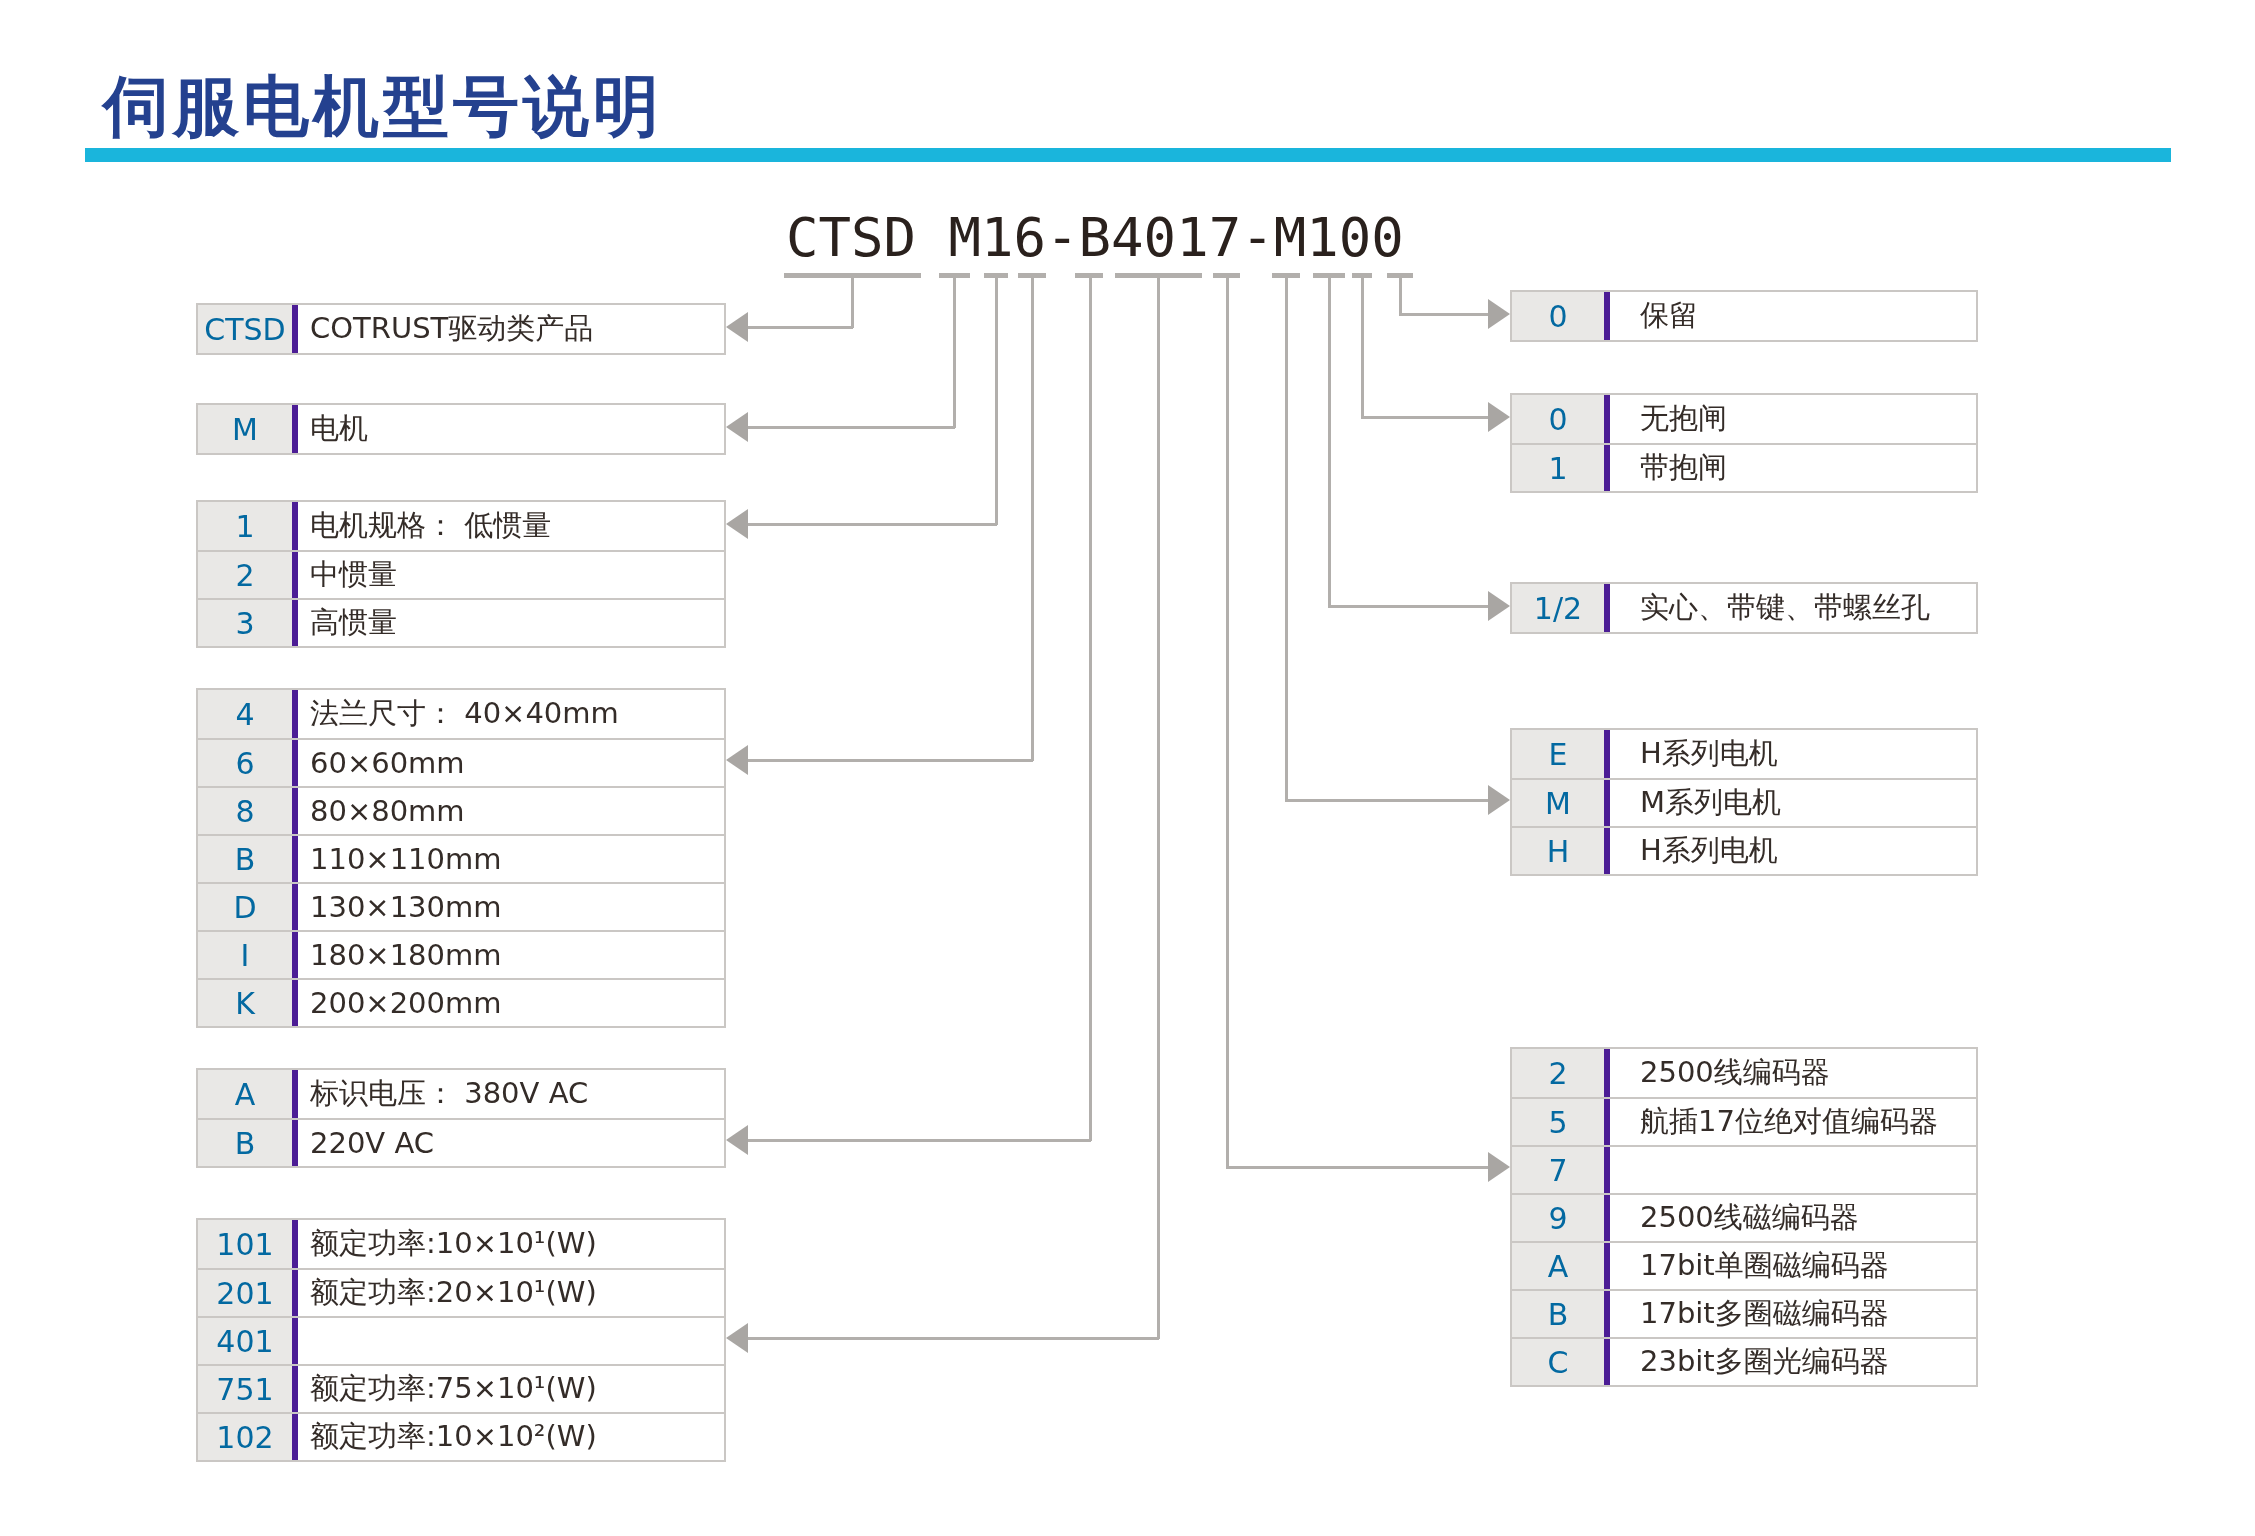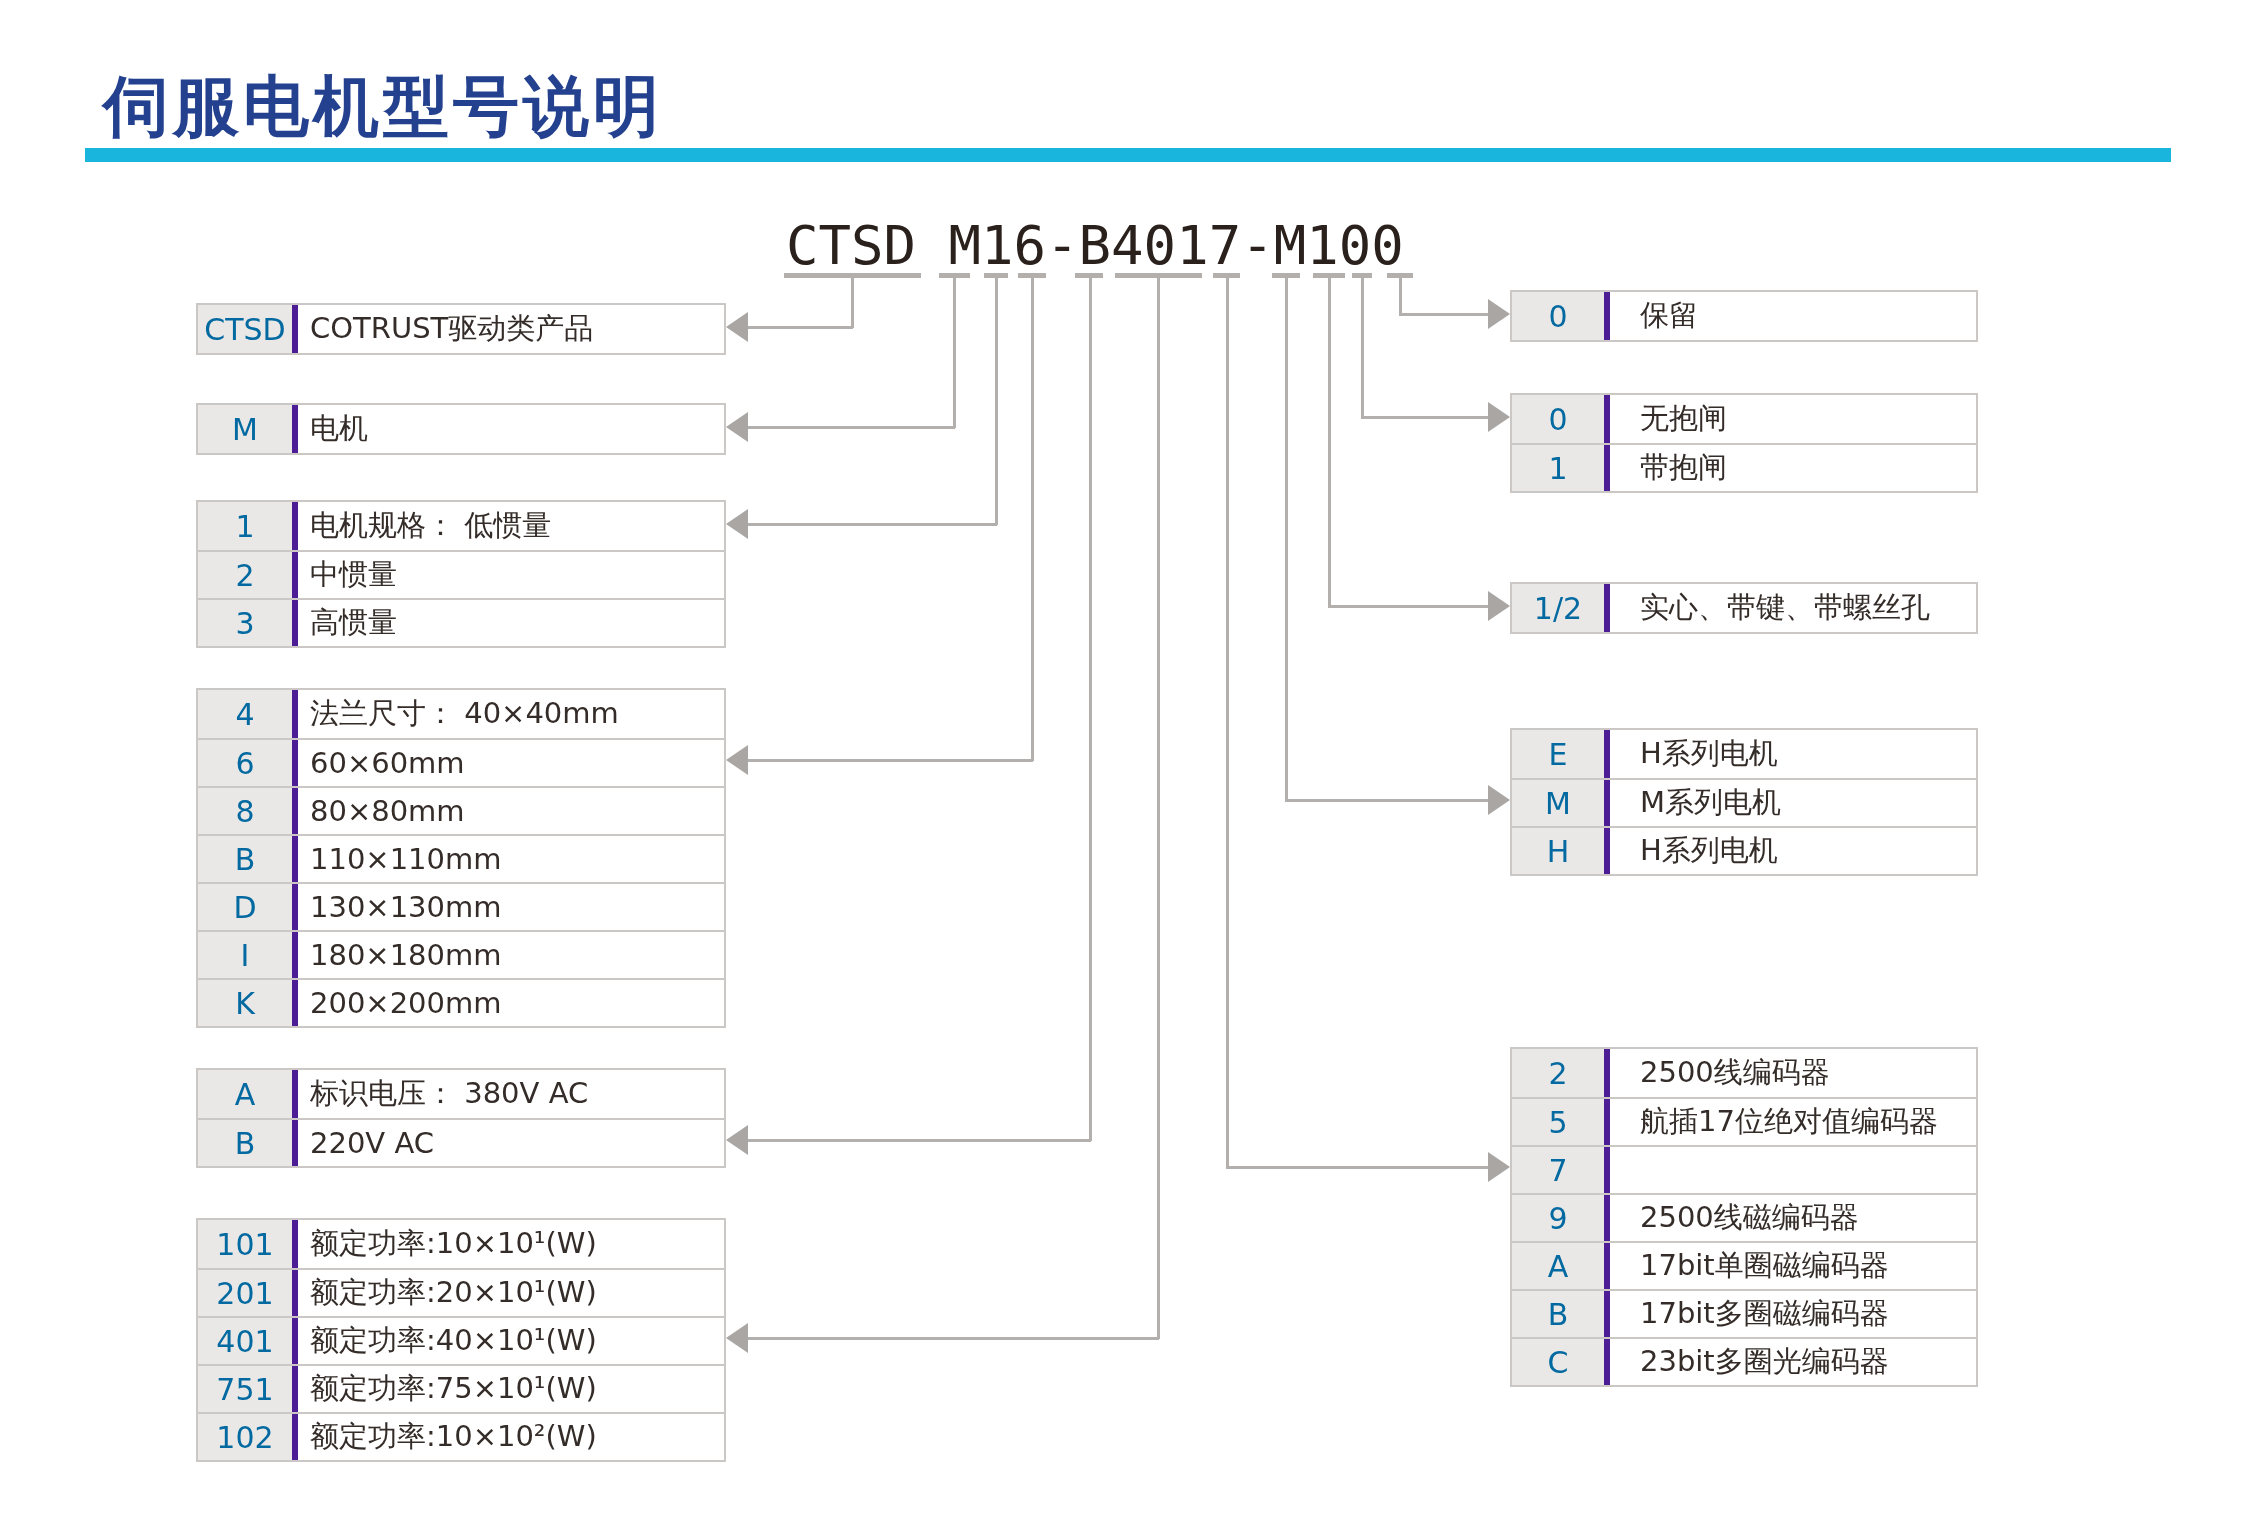--- a/index.html
+++ b/index.html
@@ -12,21 +12,21 @@
     font-size:66px;font-weight:bold;letter-spacing:4px;color:#24418f;
     font-family:"DejaVu Sans",sans-serif;
   }
   #accent-bar{
     position:absolute;left:85px;top:148px;width:2086px;height:14px;
     background:#1ab5dc;
   }
   #model-code{
     position:absolute;left:786px;top:211px;
     font-family:"DejaVu Sans Mono",monospace;font-size:54px;line-height:54px;
-    color:#2a211d;white-space:pre;letter-spacing:0;margin-top:8px;
+    color:#2a211d;white-space:pre;letter-spacing:0;
   }
   .underline-seg{position:absolute;height:5px;background:#b2afac;top:273px;}
   .stem{position:absolute;width:3px;background:#b2afac;top:276px;}
   .hline{position:absolute;height:3px;background:#b2afac;}
   .arrow-left{
     position:absolute;width:0;height:0;
     border-top:15px solid transparent;border-bottom:15px solid transparent;
     border-right:22px solid #a9a6a3;
   }
   .arrow-right{
@@ -179,21 +179,20 @@
       <div class="spec-row">
         <div class="key-cell">101</div>
         <div class="val-cell">额定功率:10×10¹(W)</div>
       </div>
       <div class="spec-row">
         <div class="key-cell">201</div>
         <div class="val-cell">额定功率:20×10¹(W)</div>
       </div>
       <div class="spec-row">
         <div class="key-cell">401</div>
-        <div class="val-cell">额定功率:40×10¹(W)</div>
       </div>
       <div class="spec-row">
         <div class="key-cell">751</div>
         <div class="val-cell">额定功率:75×10¹(W)</div>
       </div>
       <div class="spec-row">
         <div class="key-cell">102</div>
         <div class="val-cell">额定功率:10×10²(W)</div>
       </div>
     </div>

